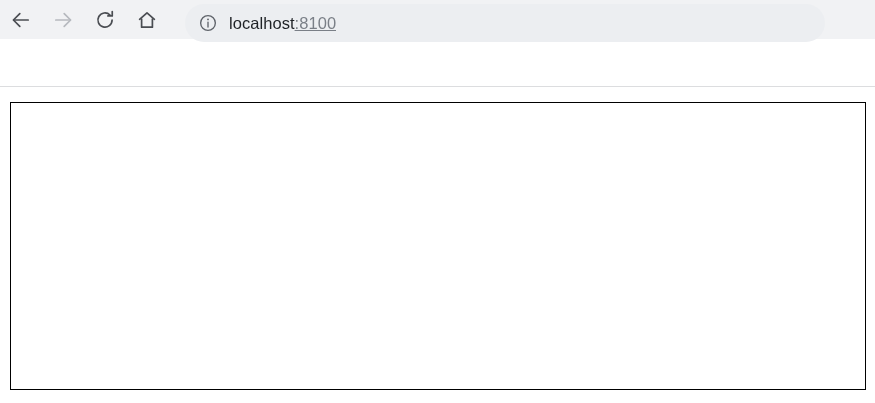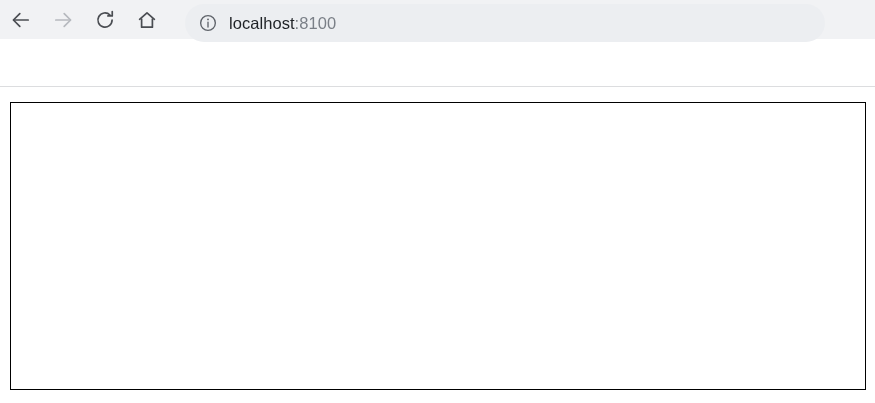--- a/index.html
+++ b/index.html
@@ -78,21 +78,21 @@
   }
 
   .url-text {
     font-size: 16.5px;
     line-height: 20px;
     letter-spacing: 0.05px;
     white-space: nowrap;
     overflow: hidden;
   }
   .url-host   { color: #1f2226; }
-  .url-suffix { color: #7a7f87; }
+  .url-suffix { color: #7a7f87; text-decoration: underline; }
 
   
   .chrome-divider {
     position: absolute;
     left: 0;
     top: 86px;
     width: 875px;
     height: 1px;
     background: #dcdddf;
   }

